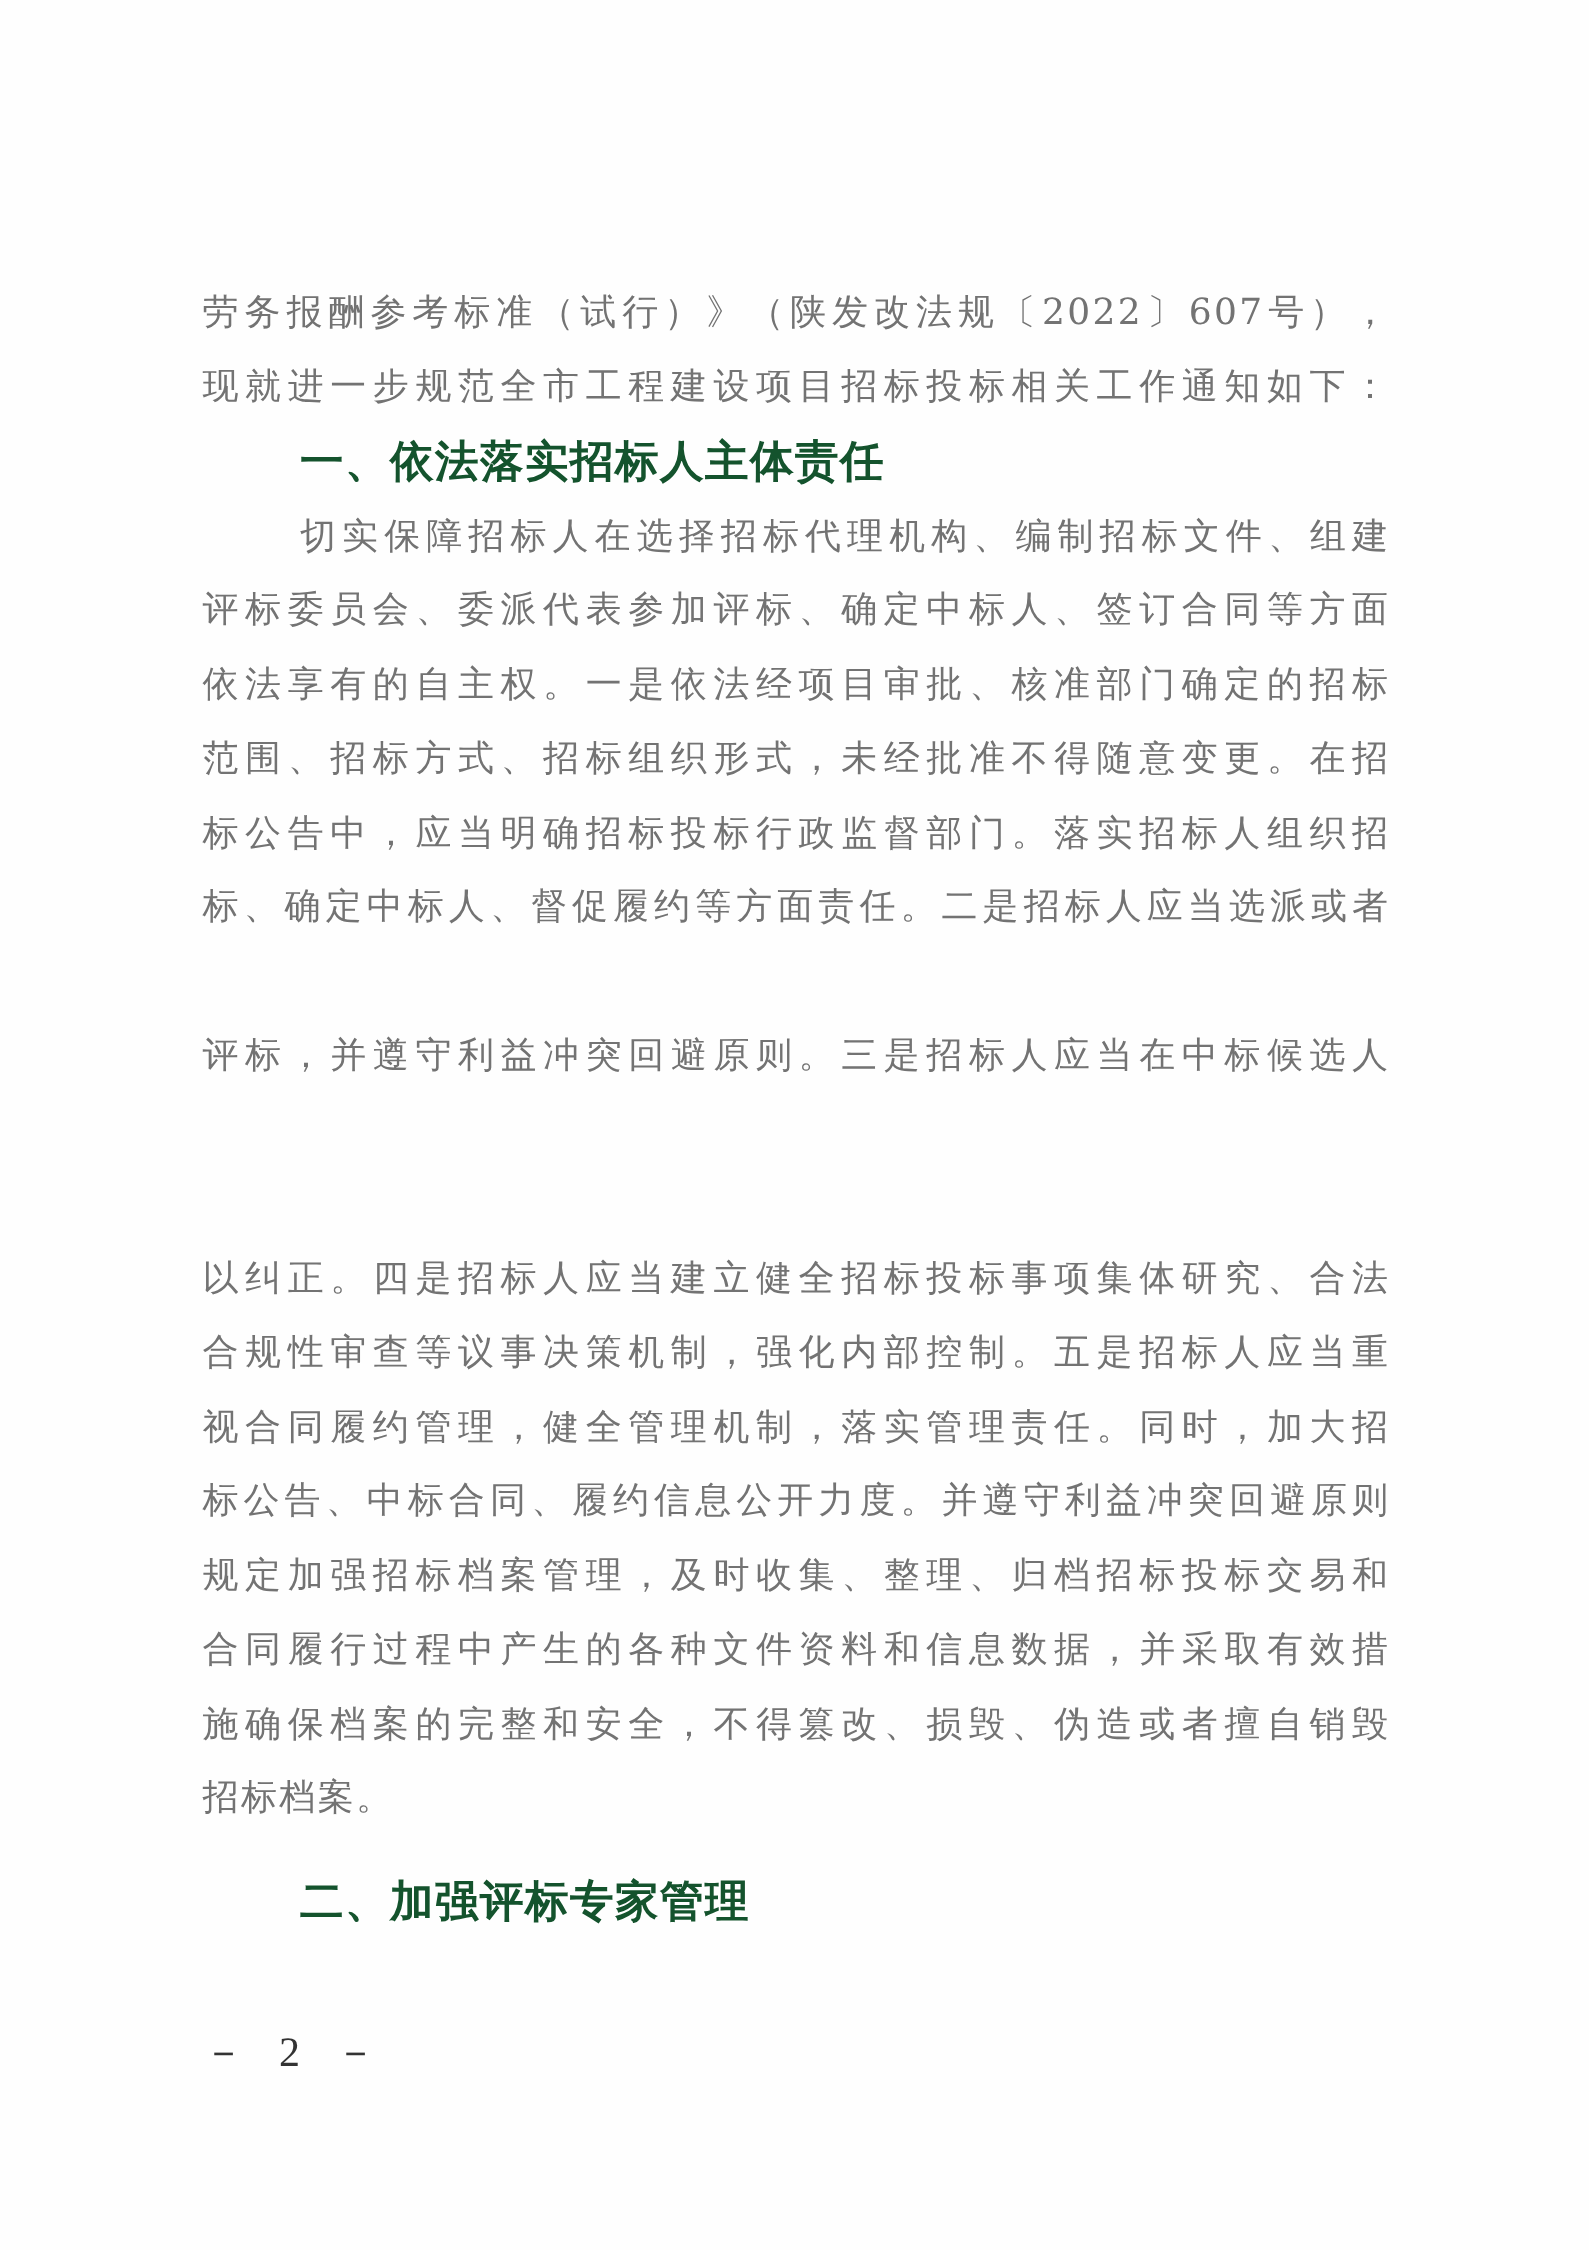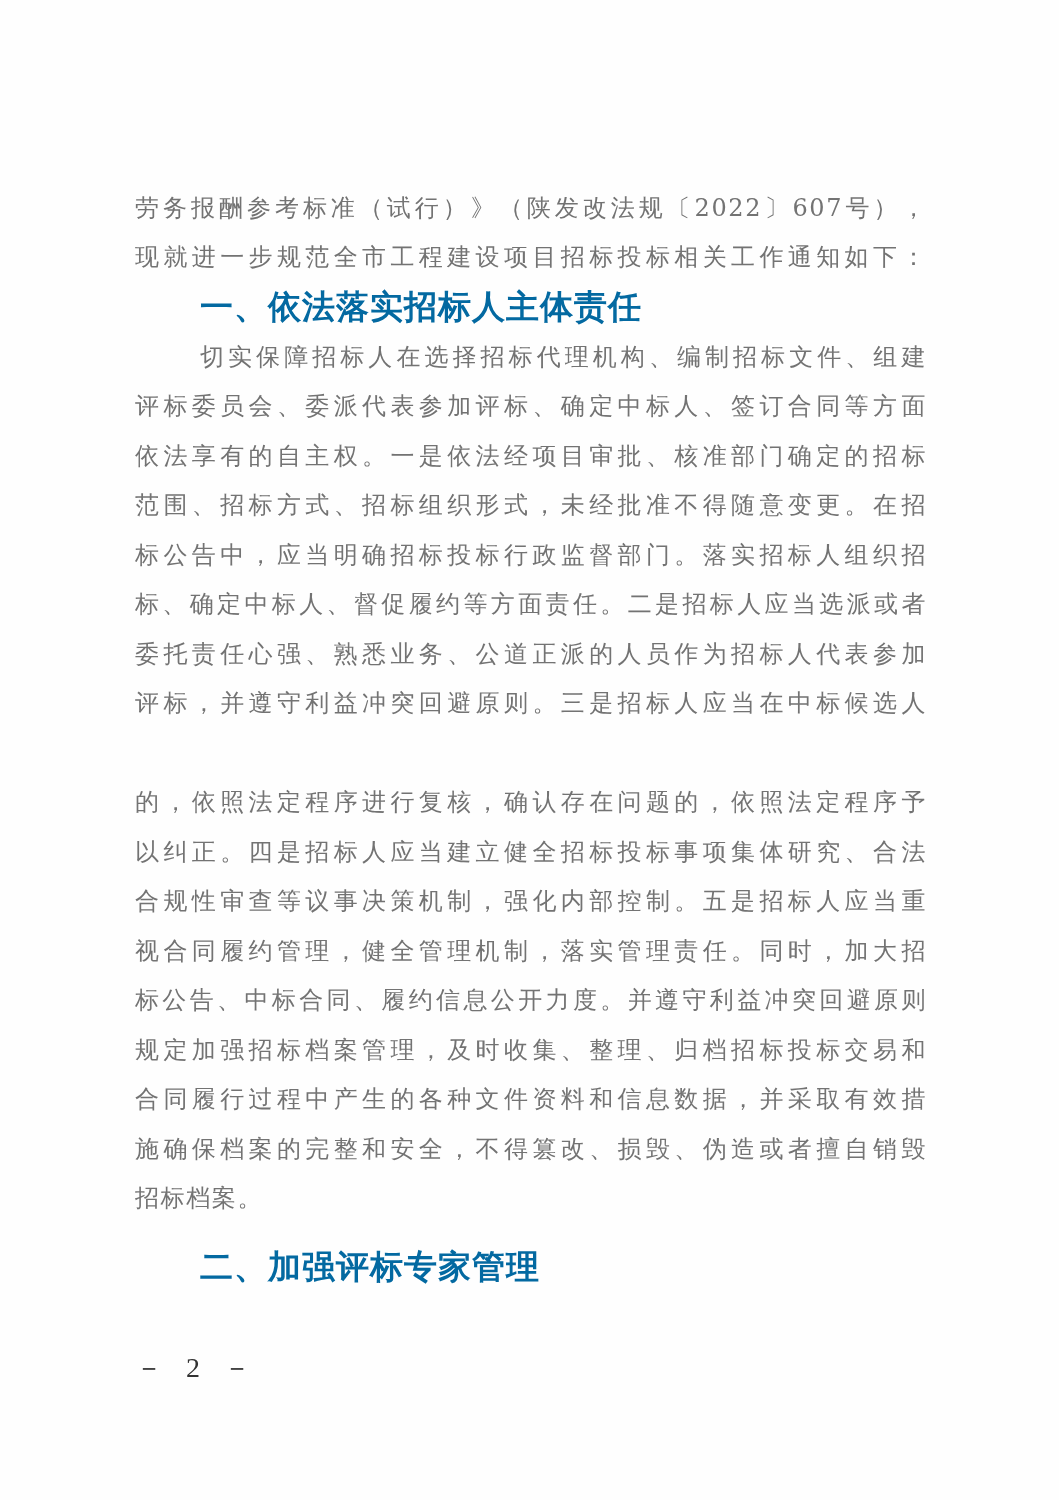--- a/index.html
+++ b/index.html
@@ -35,24 +35,24 @@
       text-align: justify;
       text-align-last: justify;
     }
     .line.short { text-align-last: left; }
     .line.indent { left: 200px; width: 727px; }
     .heading {
       position: absolute;
       left: 200px;
       font-family: "DejaVu Sans", "Liberation Sans", sans-serif;
       font-weight: bold;
-      font-size: 33px;
+      font-size: 29px;
       line-height: 40px;
       letter-spacing: 1px;
-      color: #0369a1;
+      color: #14532d;
       white-space: nowrap;
     }
     .page-number {
       position: absolute;
       left: 135px;
       top: 1349px;
       font-family: "Liberation Serif", serif;
       font-size: 28px;
       color: #333;
       letter-spacing: 8px;
@@ -67,23 +67,21 @@
   <div class="line" style="top:237px;">现就进一步规范全市工程建设项目招标投标相关工作通知如下：</div>
 
   <div class="heading" style="top:287px;">一、依法落实招标人主体责任</div>
 
   <div class="line indent" style="top:337px;">切实保障招标人在选择招标代理机构、编制招标文件、组建</div>
   <div class="line" style="top:386px;">评标委员会、委派代表参加评标、确定中标人、签订合同等方面</div>
   <div class="line" style="top:436px;">依法享有的自主权。一是依法经项目审批、核准部门确定的招标</div>
   <div class="line" style="top:485px;">范围、招标方式、招标组织形式，未经批准不得随意变更。在招</div>
   <div class="line" style="top:535px;">标公告中，应当明确招标投标行政监督部门。落实招标人组织招</div>
   <div class="line" style="top:584px;">标、确定中标人、督促履约等方面责任。二是招标人应当选派或者</div>
-  <div class="line" style="top:634px;">委托责任心强、熟悉业务、公道正派的人员作为招标人代表参加</div>
   <div class="line" style="top:683px;">评标，并遵守利益冲突回避原则。三是招标人应当在中标候选人</div>
-  <div class="line" style="top:782px;">的，依照法定程序进行复核，确认存在问题的，依照法定程序予</div>
   <div class="line" style="top:832px;">以纠正。四是招标人应当建立健全招标投标事项集体研究、合法</div>
   <div class="line" style="top:881px;">合规性审查等议事决策机制，强化内部控制。五是招标人应当重</div>
   <div class="line" style="top:931px;">视合同履约管理，健全管理机制，落实管理责任。同时，加大招</div>
   <div class="line" style="top:980px;">标公告、中标合同、履约信息公开力度。并遵守利益冲突回避原则</div>
   <div class="line" style="top:1030px;">规定加强招标档案管理，及时收集、整理、归档招标投标交易和</div>
   <div class="line" style="top:1079px;">合同履行过程中产生的各种文件资料和信息数据，并采取有效措</div>
   <div class="line" style="top:1129px;">施确保档案的完整和安全，不得篡改、损毁、伪造或者擅自销毁</div>
   <div class="line short" style="top:1178px;">招标档案。</div>
 
   <div class="heading" style="top:1247px;">二、加强评标专家管理</div>

